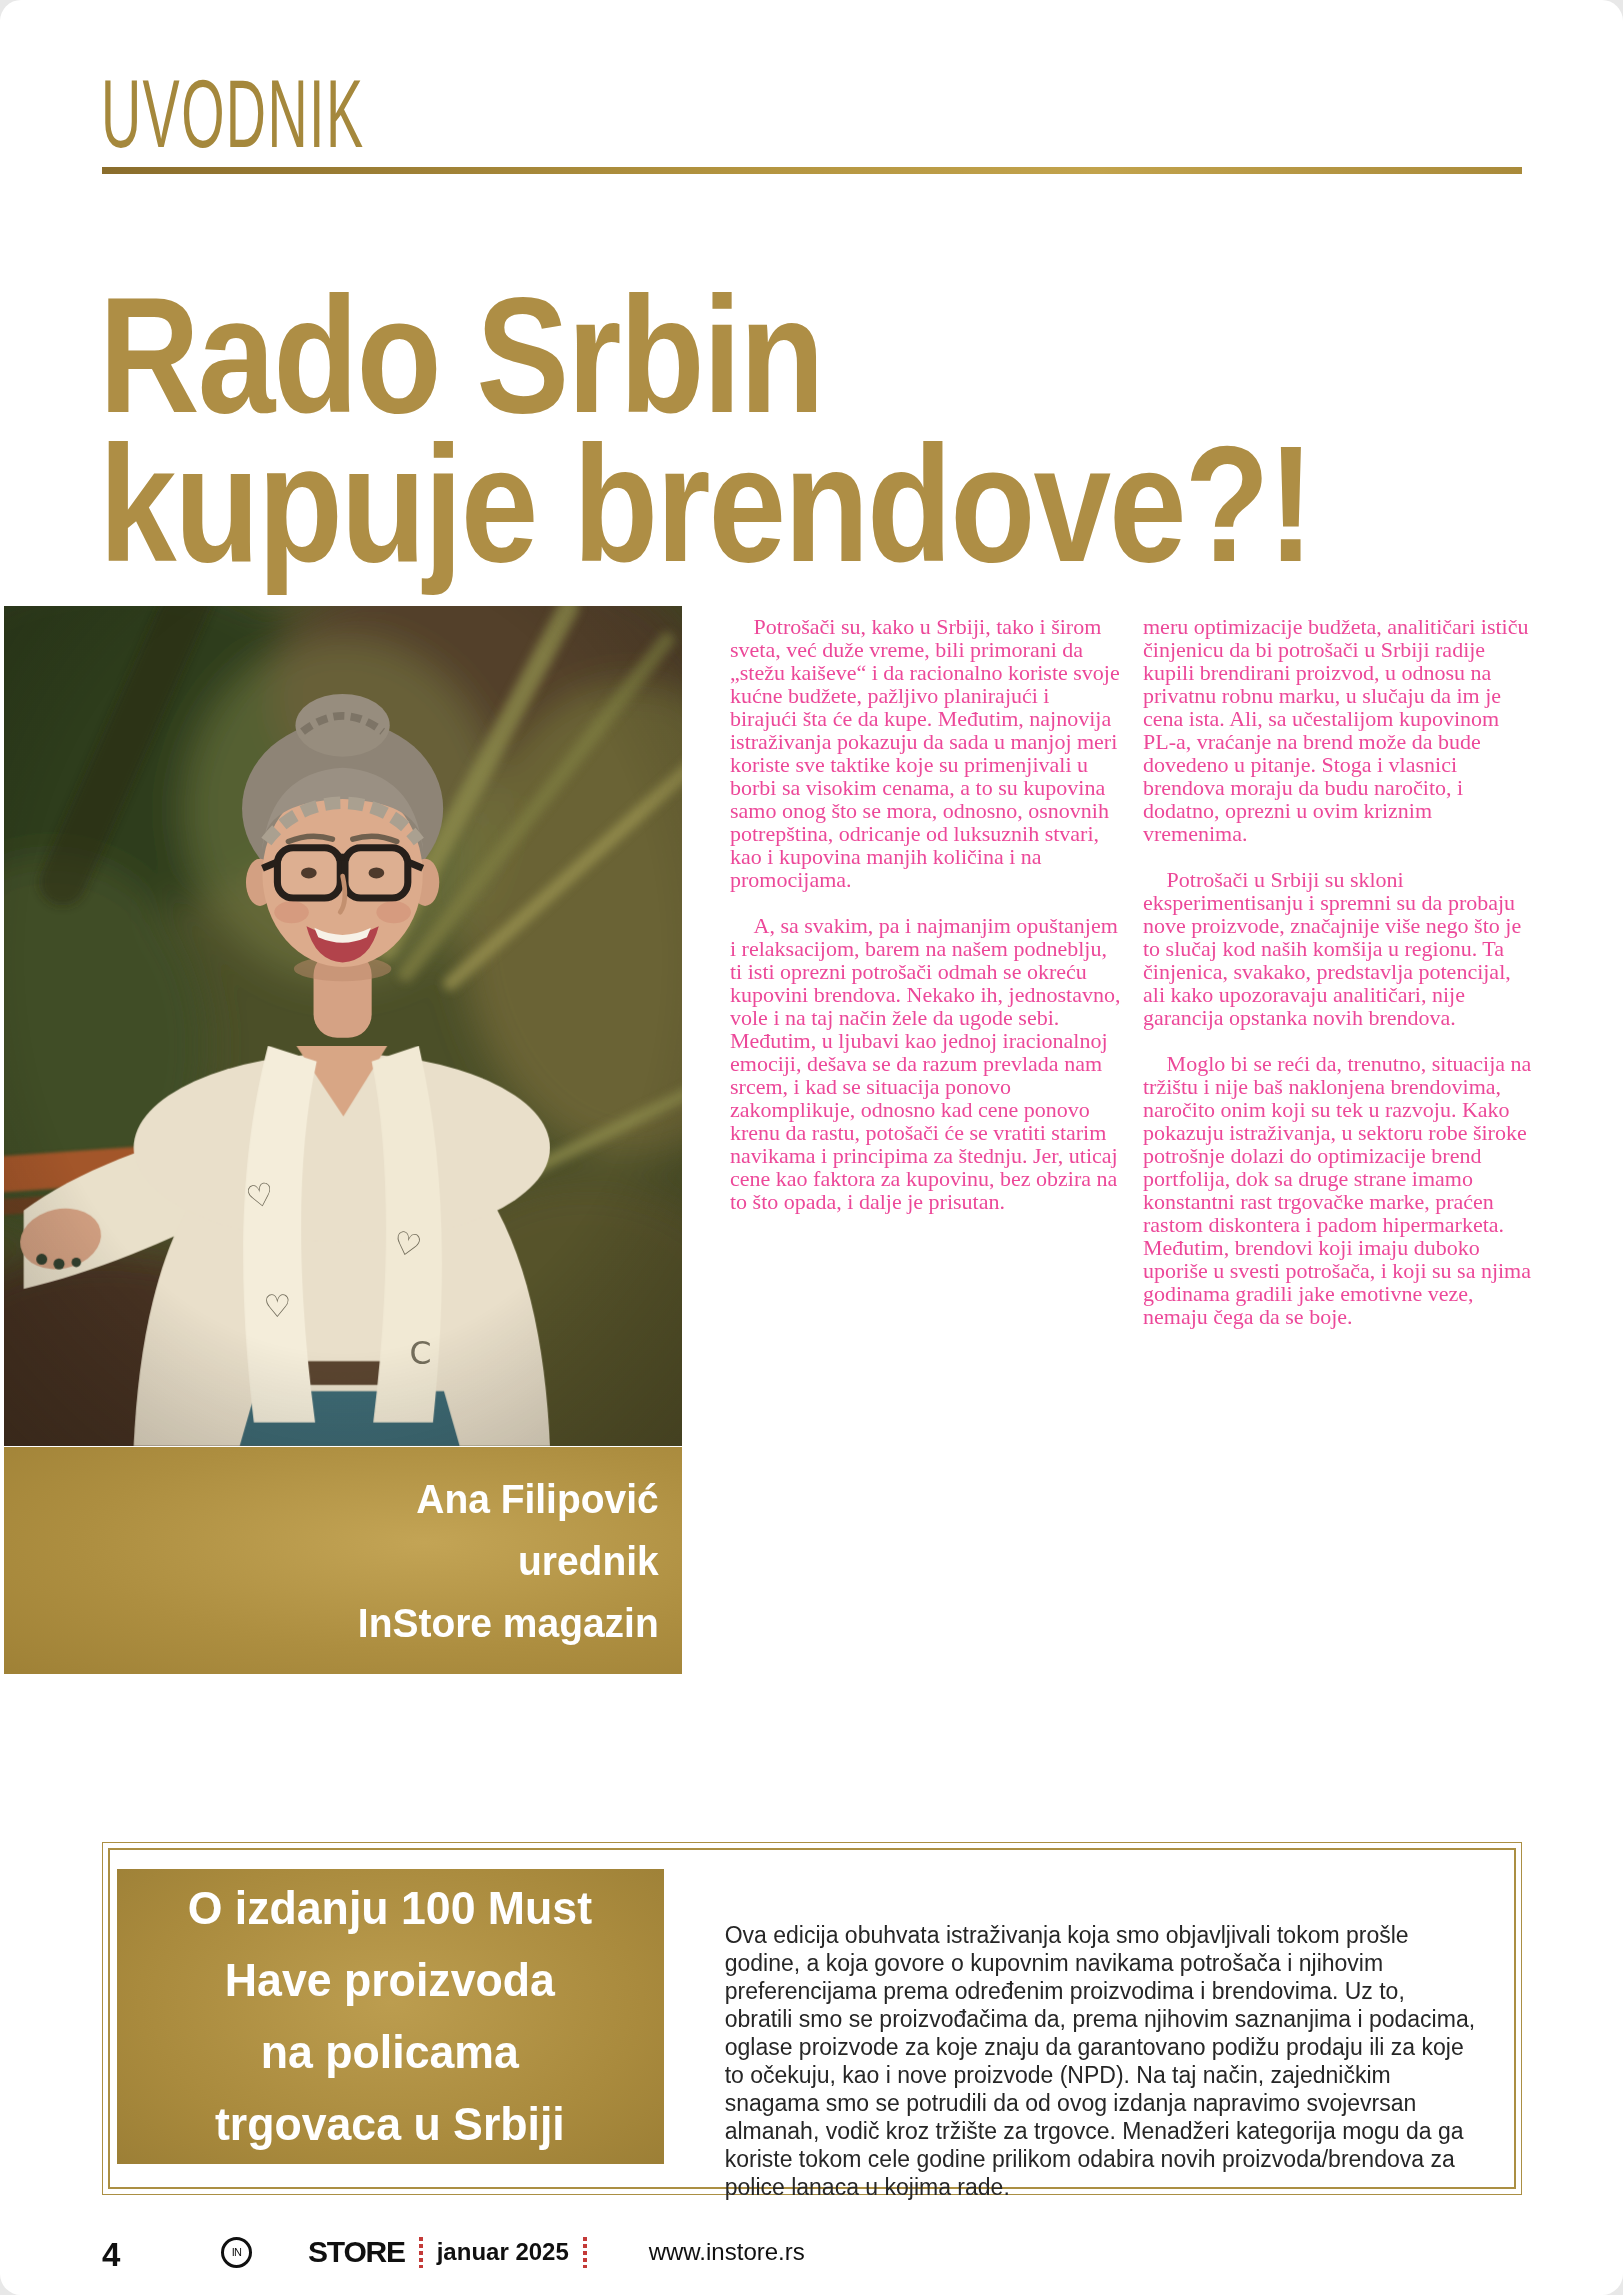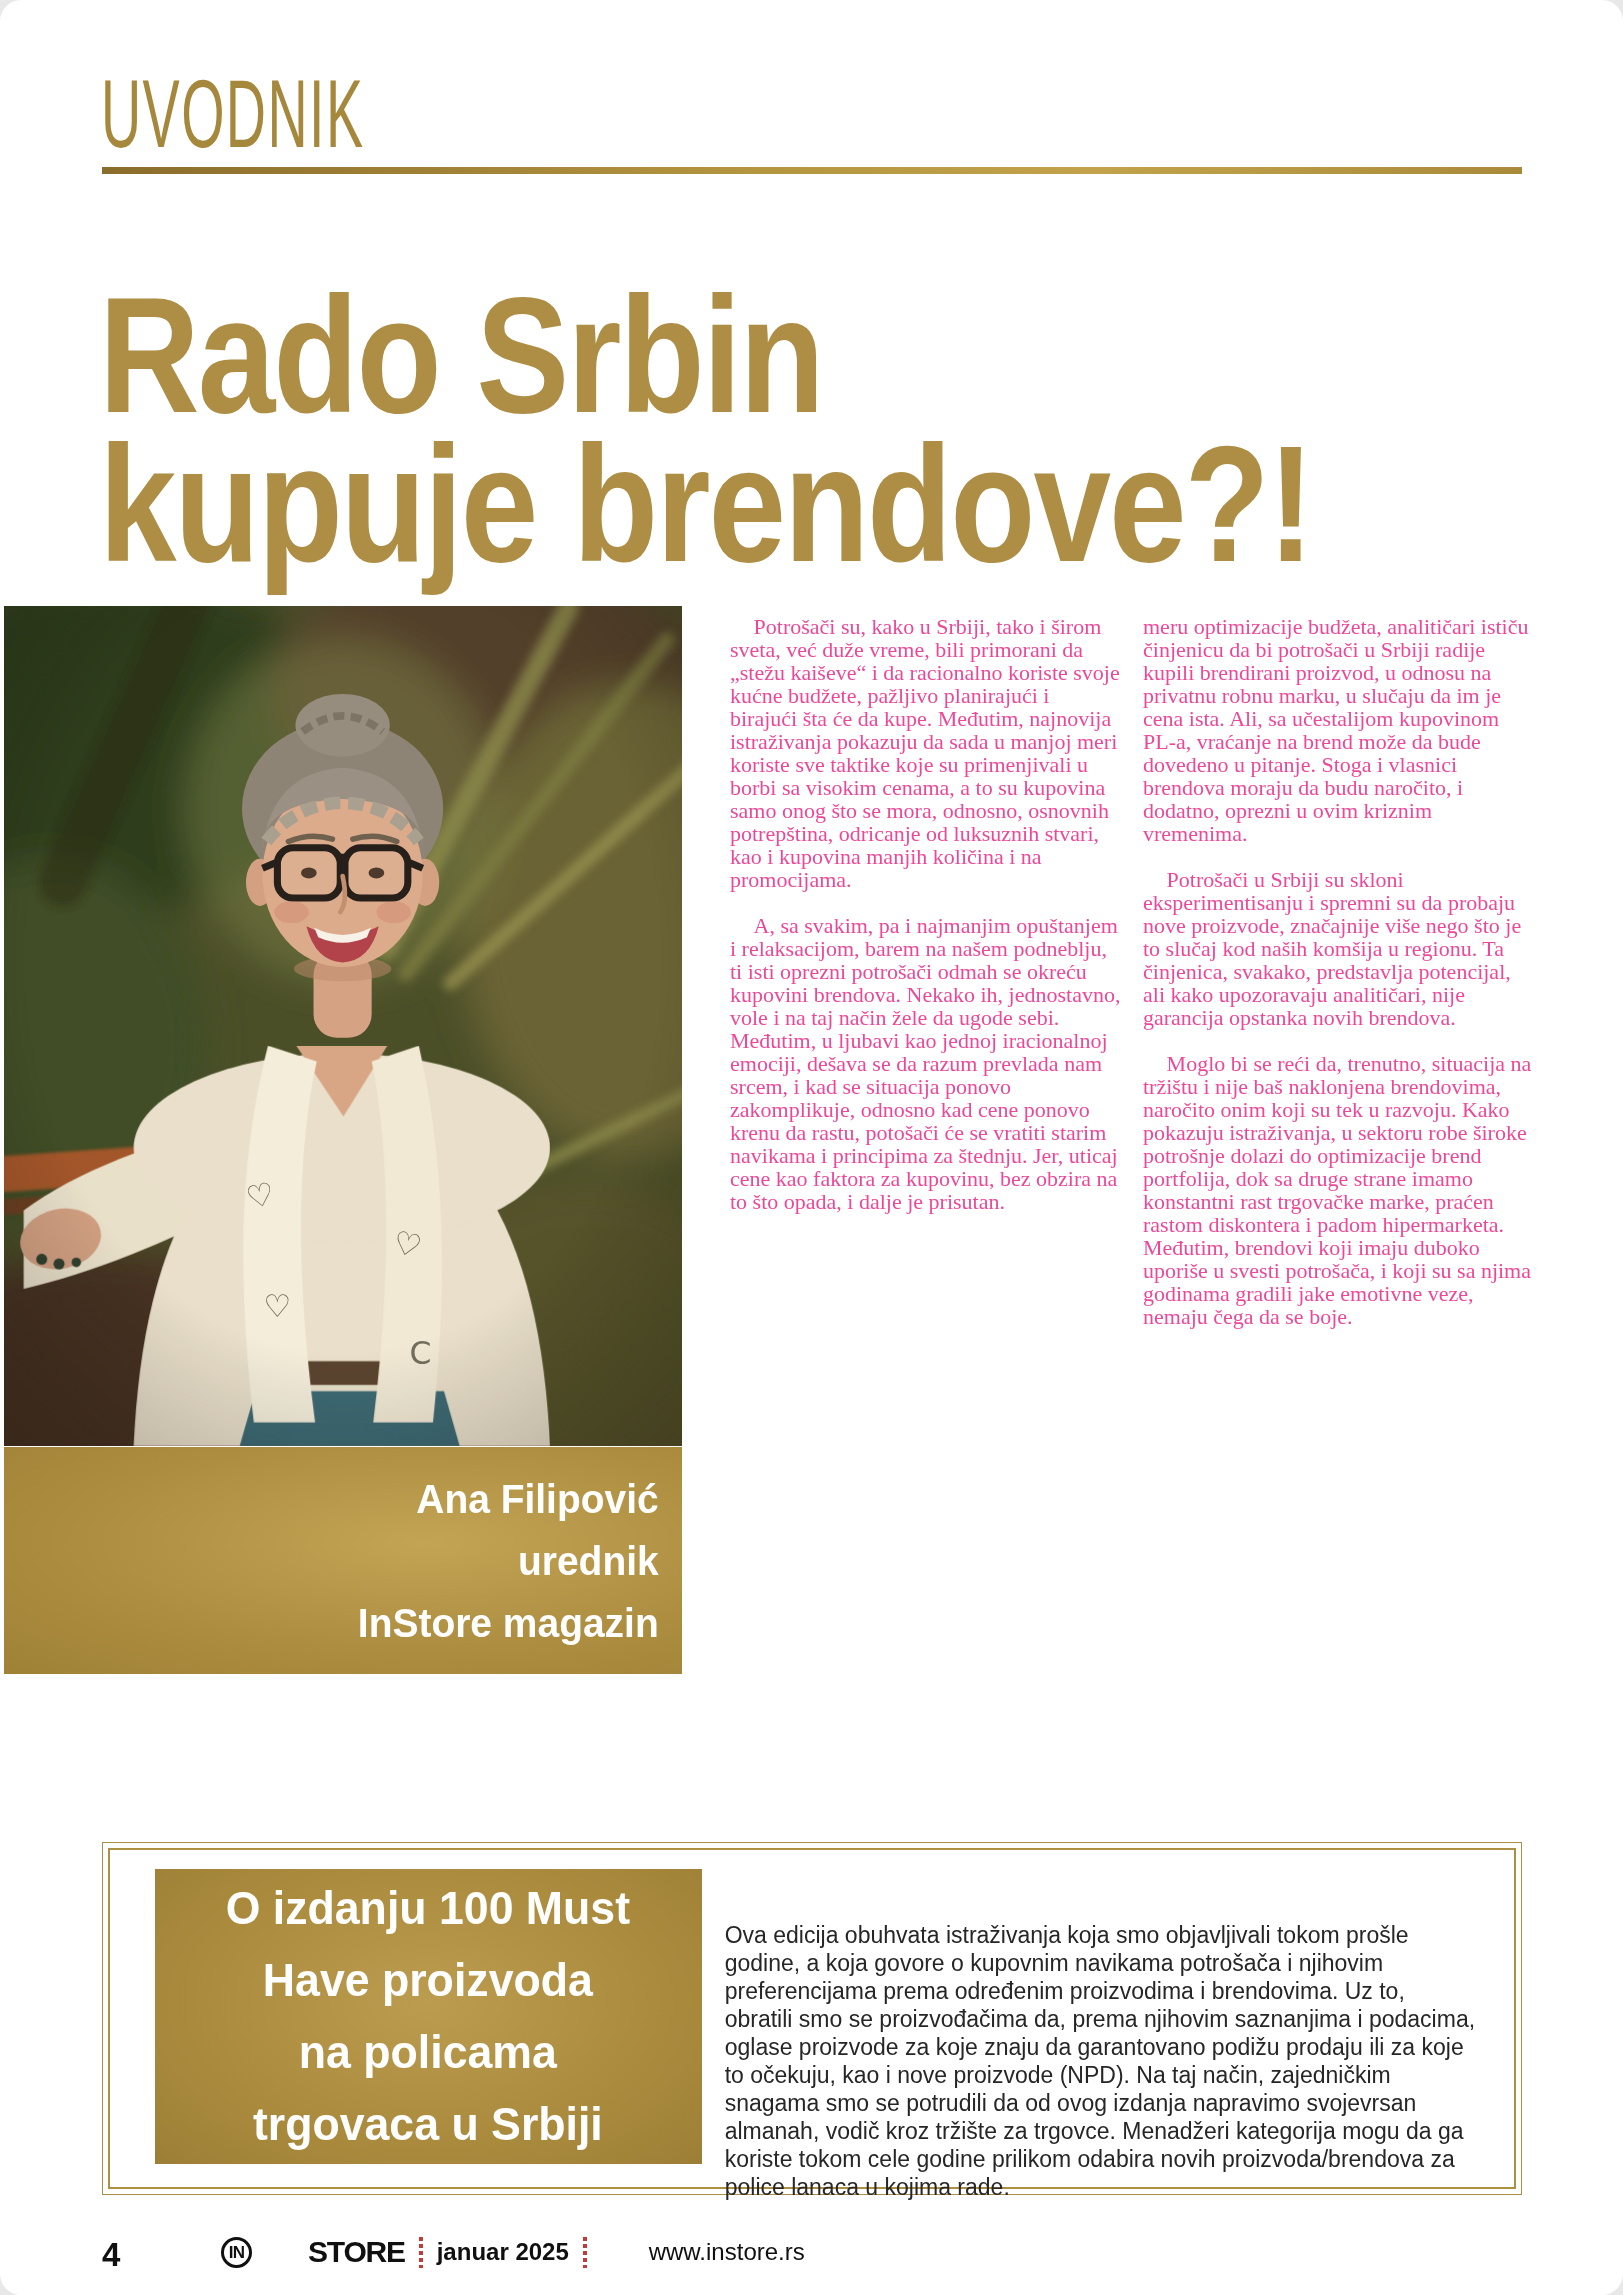--- a/index.html
+++ b/index.html
@@ -61,21 +61,21 @@
   .col p.indent { text-indent:23.6px; }
   
   .promo {
     position:absolute; left:102px; top:1842px; width:1420px; height:353px;
     border:1.6px solid #ab8f43; box-sizing:border-box;
   }
   .promo-inner { position:absolute; inset:4.7px; border:2.4px solid #ab8f43; }
   .promo-panel {
     position:absolute; left:7px; top:19px; width:547px; height:295px;
     background:radial-gradient(ellipse at 50% 45%, #bc9d4f 0%, #a98a3d 65%, #9c7f36 100%);
-    display:flex; align-items:center; justify-content:center;margin-left:38px;
+    display:flex; align-items:center; justify-content:center;
   }
   .promo-heading {
     text-align:center; color:#ffffff;
     font-family:"Liberation Sans", sans-serif;
     font-weight:700; font-size:47px; line-height:72px;
     transform:scaleX(0.95); transform-origin:center center;
     white-space:nowrap;
   }
   .promo-body {
     position:absolute; left:615px; top:23.6px; width:754px;
@@ -92,21 +92,21 @@
     position:absolute; left:221px; top:2230px; height:44px;
     display:flex; align-items:center; gap:14px;
     font-family:"Liberation Sans", sans-serif; color:#101010;
   }
   .logo-circle {
     width:31px; height:31px; box-sizing:border-box;
     border:3.9px solid #101010; border-radius:50%;
     display:flex; align-items:center; justify-content:center;
   }
   .logo-circle span {
-    font-size:17px; font-weight:700; letter-spacing:-0.8px; line-height:1;
+    font-size:11px; font-weight:400; letter-spacing:-0.8px; line-height:1;
   }
   .logo-store { font-weight:700; font-size:30px; letter-spacing:-1.2px; line-height:1;margin-left:42px; }
   .dot-sep {
     width:3.9px; height:31px;
     background-image:repeating-linear-gradient(to bottom,#c43a38 0 3.9px,transparent 3.9px 7px);
   }
   .footer-issue { font-weight:700; font-size:24px; line-height:1; }
   .footer-site { font-weight:400; font-size:24px; line-height:1;margin-left:48px; }
 </style>
 </head>

